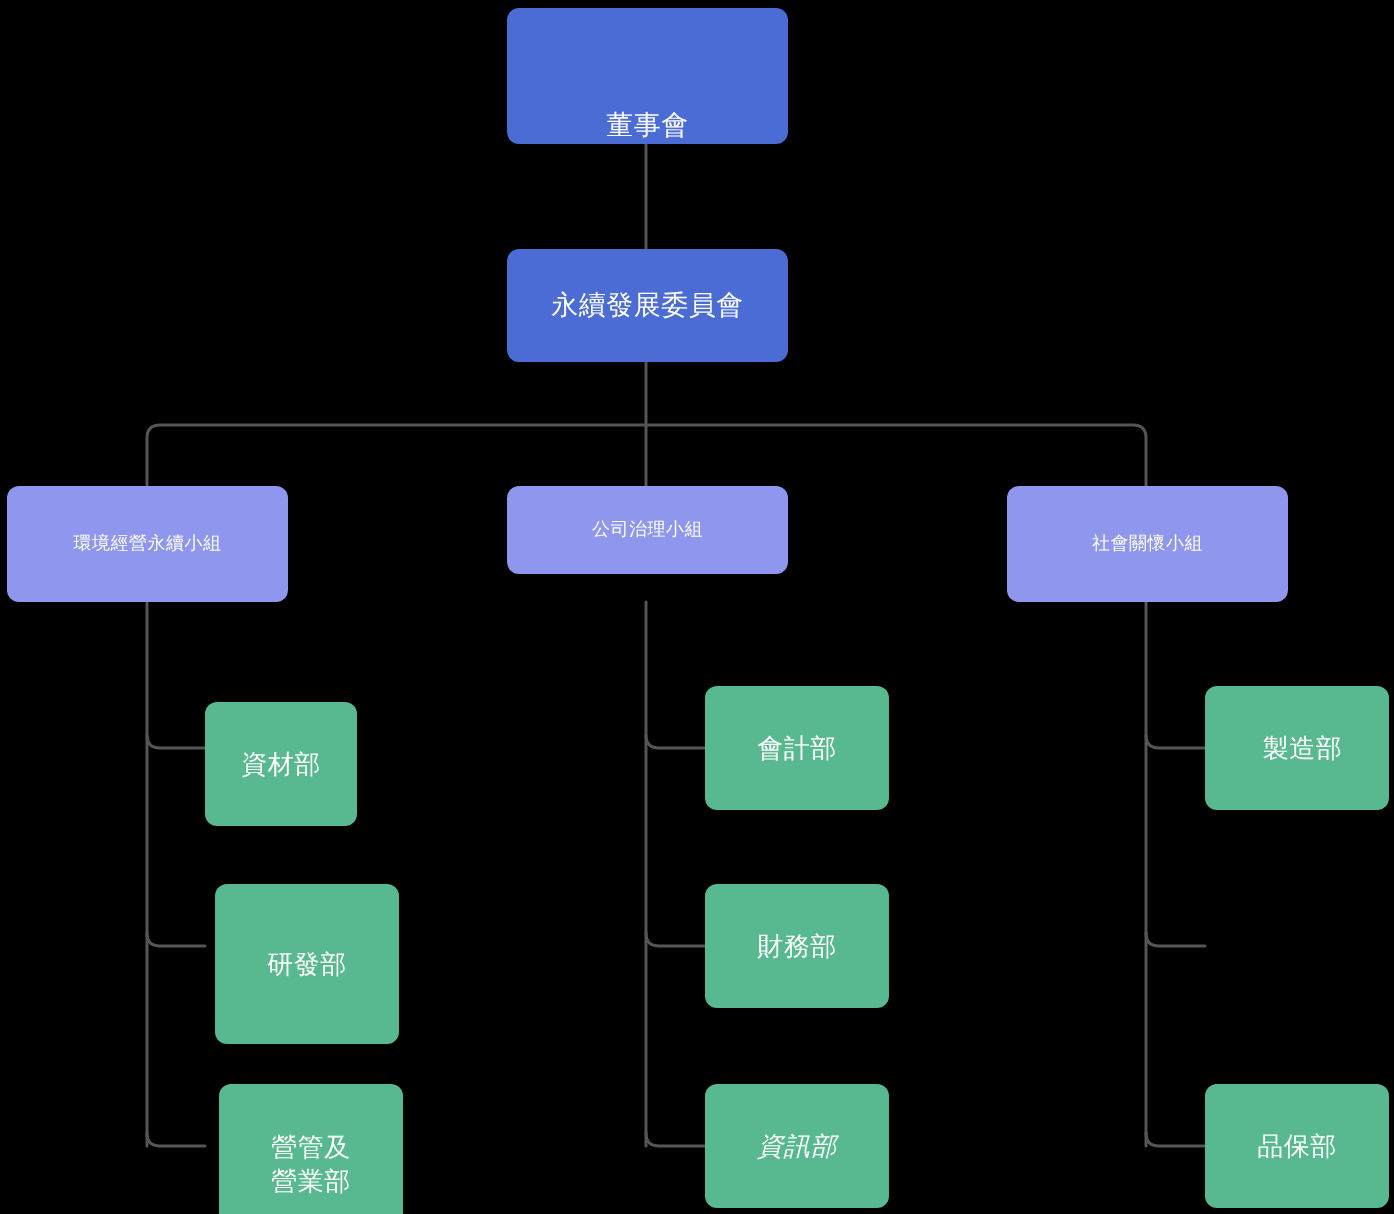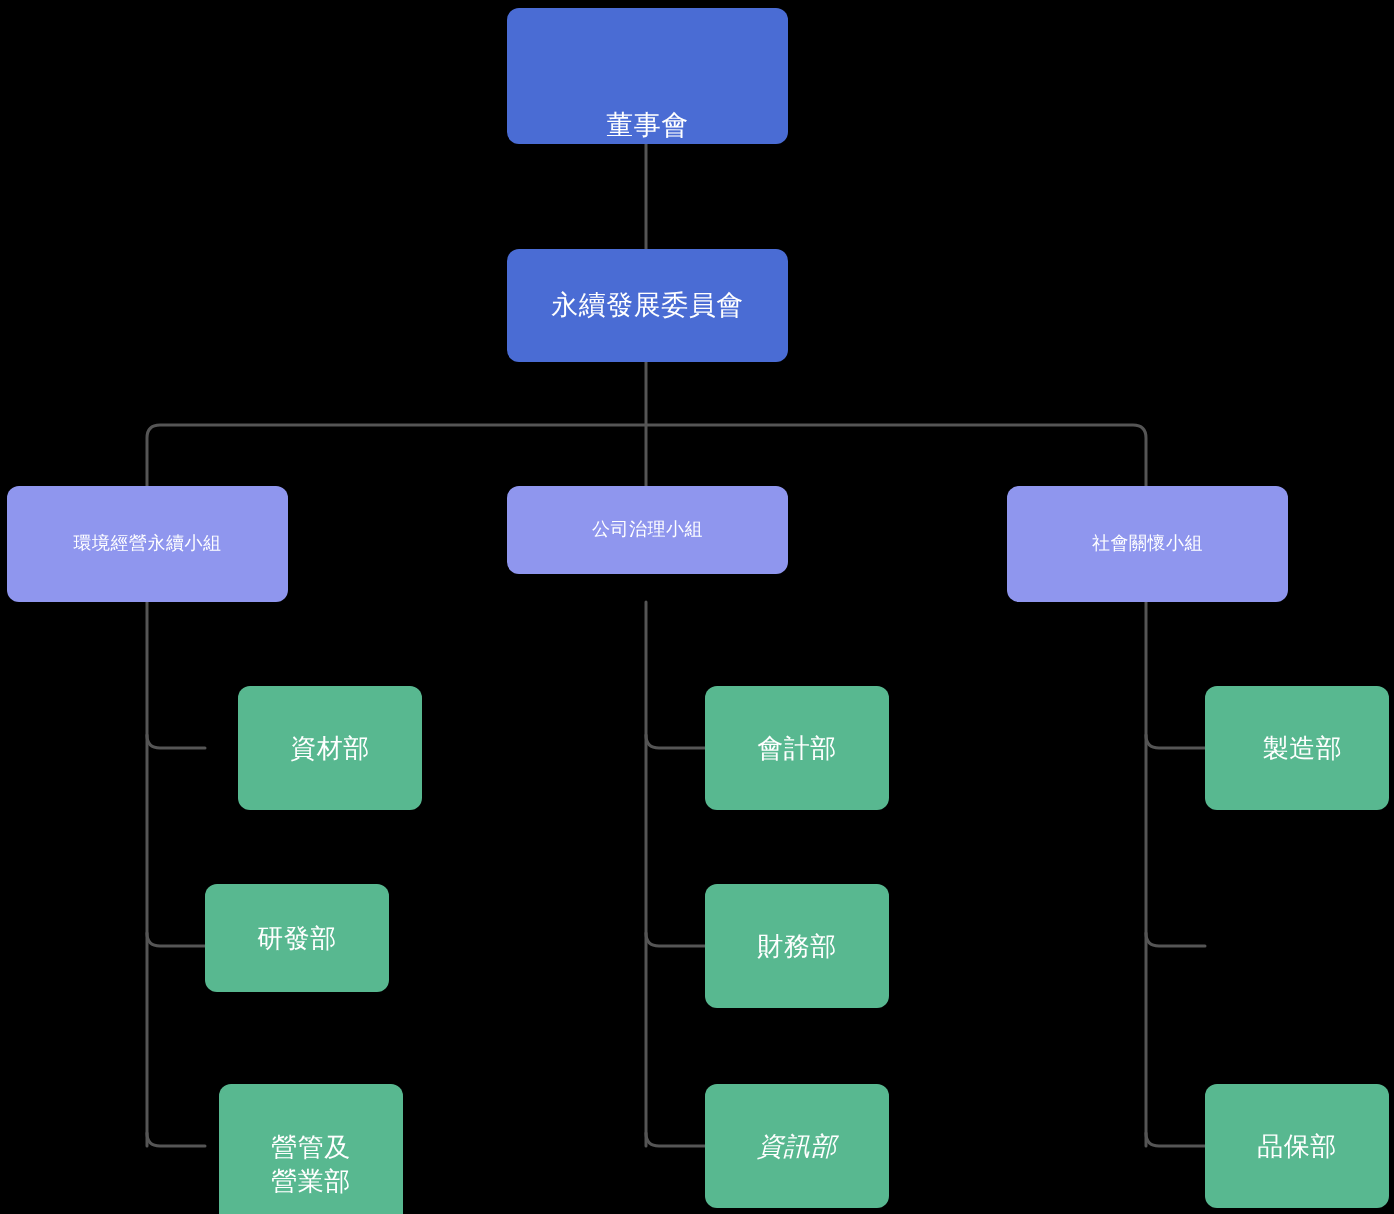--- a/index.html
+++ b/index.html
@@ -107,25 +107,25 @@
   </div>
 
   <div class="node lvl-group" style="left:507px; top:486px; width:281px; height:88px;">
     <span class="node-label">公司治理小組</span>
   </div>
 
   <div class="node lvl-group" style="left:1007px; top:486px; width:281px; height:116px;text-align:center;">
     <span class="node-label">社會關懷小組</span>
   </div>
 
-  <div class="node lvl-dept" style="left:205px; top:686px; width:184px; height:124px;margin-left:33px;">
+  <div class="node lvl-dept" style="left:205px; top:702px; width:152px; height:124px;">
     <span class="node-label">資材部</span>
   </div>
 
-  <div class="node lvl-dept" style="left:205px; top:884px; width:184px; height:108px;text-align:center;">
+  <div class="node lvl-dept" style="left:215px; top:884px; width:184px; height:160px;text-align:center;">
     <span class="node-label">研發部</span>
   </div>
 
   <div class="node lvl-dept" style="left:219px; top:1084px; width:184px; height:160px;">
     <span class="node-label">營管及
 營業部</span>
   </div>
 
   <div class="node lvl-dept" style="left:705px; top:686px; width:184px; height:124px;">
     <span class="node-label">會計部</span>

